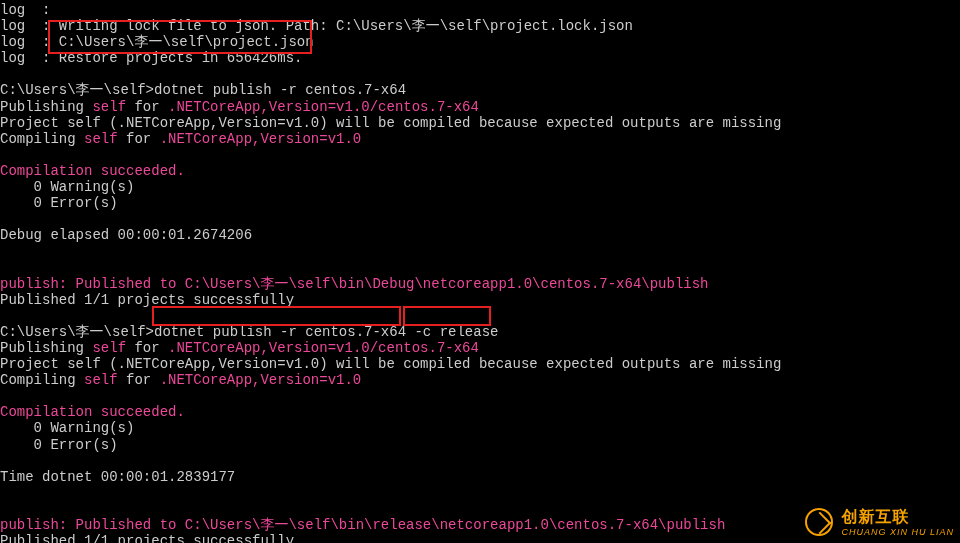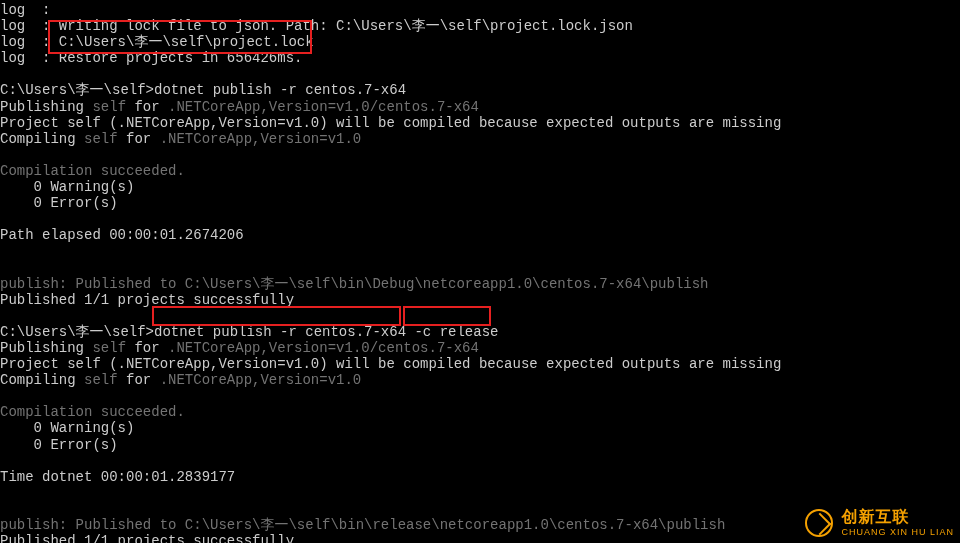--- a/index.html
+++ b/index.html
@@ -9,35 +9,35 @@
       font-size: 14px;
       line-height: 1.15;
       color: #ccc;
       width: 960px;
       height: 543px;
       overflow: hidden;
       position: relative;
       padding-top: 2px;
     }
     .gray { color: #ccc; }
-    .green { color: #737373; }
+    .green { color: #ec4899; }
     pre { font-family: inherit; white-space: pre; }
     .redbox {
       position: absolute;
       border: 2px solid #e62020;
       pointer-events: none;
     }
     .watermark {
       position: absolute;
       right: 6px;
       bottom: 6px;
       color: #f5a100;
       font-family: "Microsoft YaHei", sans-serif;
       display: flex;
-      align-items: flex-end;
+      align-items: flex-start;
       gap: 8px;
       font-size: 13px;
     }
     .watermark .logo {
       width: 28px;
       height: 28px;
       border: 2px solid #f5a100;
       border-radius: 50%;
       position: relative;
     }
@@ -45,40 +45,40 @@
       content: "";
       position: absolute;
       left: 5px; top: 5px;
       width: 14px; height: 14px;
       border: 2px solid #f5a100;
       border-left: 0;
       border-bottom: 0;
       transform: rotate(45deg);
     }
     .watermark .txt .big { font-size: 16px; font-weight: bold; letter-spacing: 1px; }
-    .watermark .txt .small { font-size: 9px; letter-spacing: 1px; }
+    .watermark .txt .small { font-size: 9px; letter-spacing: 1px; font-style: italic; }
   </style>
 </head>
 <body>
 
 <pre><span class="gray">log  :</span>
 <span class="gray">log  : Writing lock file to json. Path: C:\Users\李一\self\project.lock.json</span>
-<span class="gray">log  : C:\Users\李一\self\project.lock</span>
+<span class="gray">log  : C:\Users\李一\self\project.json</span>
 <span class="gray">log  : Restore projects in 656426ms.</span>
 
 <span class="gray">C:\Users\李一\self&gt;dotnet publish -r centos.7-x64</span>
 <span class="gray"><span>Publishing </span><span class="green">self</span><span> for </span><span class="green">.NETCoreApp,Version=v1.0/centos.7-x64</span></span>
 <span class="gray">Project self (.NETCoreApp,Version=v1.0) will be compiled because expected outputs are missing</span>
 <span class="gray"><span>Compiling </span><span class="green">self</span><span> for </span><span class="green">.NETCoreApp,Version=v1.0</span></span>
 
 <span class="green">Compilation succeeded.</span>
 <span class="gray">    0 Warning(s)</span>
 <span class="gray">    0 Error(s)</span>
 
-<span class="gray">Path elapsed 00:00:01.2674206</span>
+<span class="gray">Debug elapsed 00:00:01.2674206</span>
 
 
 <span class="green">publish: Published to C:\Users\李一\self\bin\Debug\netcoreapp1.0\centos.7-x64\publish</span>
 <span class="gray">Published 1/1 projects successfully</span>
 
 <span class="gray">C:\Users\李一\self&gt;dotnet publish -r centos.7-x64 -c release</span>
 <span class="gray"><span>Publishing </span><span class="green">self</span><span> for </span><span class="green">.NETCoreApp,Version=v1.0/centos.7-x64</span></span>
 <span class="gray">Project self (.NETCoreApp,Version=v1.0) will be compiled because expected outputs are missing</span>
 <span class="gray"><span>Compiling </span><span class="green">self</span><span> for </span><span class="green">.NETCoreApp,Version=v1.0</span></span>
 

